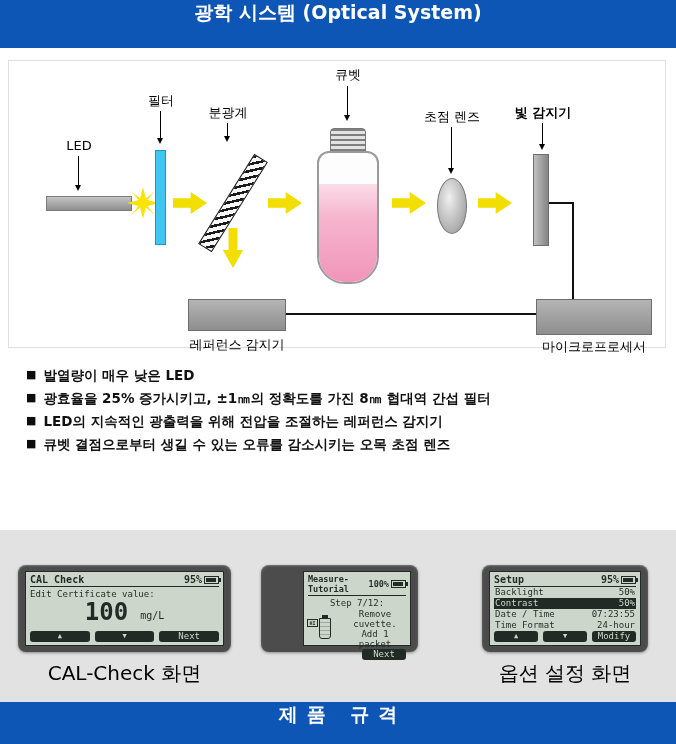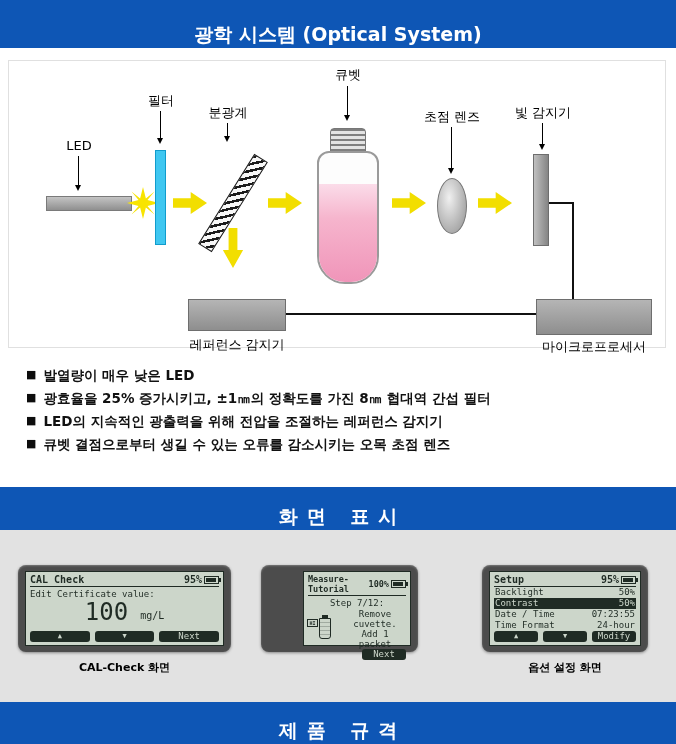--- a/index.html
+++ b/index.html
@@ -2,21 +2,21 @@
 <html><head>
 <meta charset="utf-8">
 <style>
   * { margin:0; padding:0; box-sizing:border-box; }
   html,body { background:#ffffff; }
   body { width:676px; height:744px; font-family:"DejaVu Sans","Liberation Sans",sans-serif; }
   .page { position:relative; width:676px; height:744px; overflow:hidden; background:#ffffff; }
 
   
   .banner { position:absolute; left:0; width:676px; background:#0e56b5; color:#ffffff;
-            display:flex; align-items:flex-end; justify-content:center;
+            display:flex; align-items:flex-start; justify-content:center;
             font-weight:bold; font-size:19px; }
   .banner-spaced span { letter-spacing:9px; padding-left:9px; }
 
   
   .diagram { position:absolute; left:0; top:48px; width:648px; height:315px; background:#ffffff; }
   .diagram-frame { position:absolute; left:8px; top:12px; width:658px; height:288px; border:1px solid #e0e0e0; }
   .dlabel { position:absolute; font-size:13px; color:#000; text-align:center; white-space:nowrap; }
   .pointer { position:absolute; width:1px; background:#000; }
   .pointer::after { content:""; position:absolute; left:-3px; bottom:-6px; width:0; height:0;
                     border:3.5px solid transparent; border-top:6px solid #000; }
@@ -63,41 +63,41 @@
   .lcd-head { display:flex; justify-content:space-between; align-items:center;
               border-bottom:1px solid #1f2b24; padding-bottom:1px; font-weight:bold; font-size:10px; }
   .small-head .lcd-head { font-size:8.5px; }
   .lcd-batt { display:flex; align-items:center; font-weight:bold; }
   .batt { display:inline-block; position:relative; width:15px; height:8px; border:1px solid #1f2b24;
           margin-left:2px; background:#ccd6ca; }
   .batt::after { content:""; position:absolute; right:-3px; top:1px; width:2px; height:4px; background:#1f2b24; }
   .batt-fill { position:absolute; left:1px; top:1px; bottom:1px; width:10px; background:#1f2b24; display:block; }
   .lcd-sub { font-size:9px; margin-top:2px; }
   .lcd-value-row { display:flex; align-items:flex-end; justify-content:center; gap:12px; margin-top:1px; }
-  .lcd-value { font-size:24px; font-weight:normal; line-height:24px; }
+  .lcd-value { font-size:24px; font-weight:bold; line-height:24px; }
   .lcd-unit { font-size:10px; font-weight:normal; padding-bottom:3px; }
   .lcd-btns { display:flex; justify-content:space-between; gap:5px; margin-top:auto; }
   .lcd-btns.right { justify-content:flex-end; }
   .lcd-btn { background:#1f2b24; color:#ccd6ca; border-radius:3px; flex:1; text-align:center;
              font-size:7px; line-height:11px; height:11px; }
   .lcd-btn-text { font-size:9px; }
   .lcd-btns.right .lcd-btn { flex:0 0 44px; }
   .lcd-step { text-align:center; font-size:9px; margin-top:2px; }
   .lcd-tut { display:flex; align-items:center; gap:10px; margin-top:1px; }
   .lcd-tut-lines { flex:1; display:flex; flex-direction:column; text-align:center; font-size:9px; line-height:10px; }
   .cuv-icon { position:relative; width:20px; height:28px; flex:0 0 20px; margin-left:6px; }
   .cuv-cap { position:absolute; left:8px; top:0; width:6px; height:3px; background:#1f2b24; }
   .cuv-body { position:absolute; left:5px; top:3px; width:12px; height:21px; border:1px solid #1f2b24;
               border-radius:0 0 3px 3px;
               background:repeating-linear-gradient(180deg,transparent 0 3px,rgba(31,43,36,.25) 3px 4px); }
   .cuv-hi { position:absolute; left:-7px; top:4px; width:11px; height:8px; border:1px solid #1f2b24;
             font-size:5px; line-height:7px; text-align:center; background:#ccd6ca; font-weight:bold; }
   .lcd-row { display:flex; justify-content:space-between; font-size:9px; line-height:11px; padding:0 1px; }
   .lcd-row.selected { background:#1f2b24; color:#ccd6ca; }
-  .caption { position:absolute; top:130px; text-align:center; font-size:11px; font-weight:bold; color:#000; white-space:nowrap; }
+  .caption { position:absolute; top:130px; text-align:center; font-size:20px; font-weight:normal; color:#000; white-space:nowrap; }
 </style>
 </head>
 <body>
 
 <div class="page">
 
   <header class="banner" style="top:0;height:48px;">
     <span>광학 시스템 (Optical System)</span>
   </header>
 
@@ -109,21 +109,21 @@
 
     <div class="dlabel" style="left:133px;top:44px;width:56px;">필터</div>
     <div class="pointer" style="left:160px;top:63px;height:30px;"></div>
 
     <div class="dlabel" style="left:194px;top:56px;width:68px;">분광계</div>
     <div class="pointer" style="left:227px;top:75px;height:16px;"></div>
 
     <div class="dlabel" style="left:410px;top:60px;width:84px;">초점 렌즈</div>
     <div class="pointer" style="left:451px;top:79px;height:44px;"></div>
 
-    <div class="dlabel" style="left:501px;top:56px;width:84px;">빛 감지기</div>
+    <div class="dlabel" style="left:501px;top:56px;width:84px;font-weight:bold;">빛 감지기</div>
     <div class="pointer" style="left:542px;top:75px;height:24px;"></div>
 
     <div class="dlabel" style="left:57px;top:90px;width:44px;">LED</div>
     <div class="pointer" style="left:78px;top:108px;height:32px;"></div>
 
     <div class="led-bar" style="left:46px;top:148px;"></div>
     <div class="burst" style="left:127px;top:139px;"></div>
     <div class="filter-bar" style="left:155px;top:102px;"></div>
     <div class="arrow-r" style="left:173px;top:143px;"></div>
     <div class="splitter" style="left:225px;top:102px;"></div>
@@ -162,23 +162,20 @@
     <div class="feature">
       <span class="fmark">■</span>
       <span>LED의 지속적인 광출력을 위해 전압을 조절하는 레퍼런스 감지기</span>
     </div>
     <div class="feature">
       <span class="fmark">■</span>
       <span>큐벳 결점으로부터 생길 수 있는 오류를 감소시키는 오목 초점 렌즈</span>
     </div>
   </section>
 
-  <header class="banner banner-spaced" style="top:487px;height:43px;">
-    <span>화면 표시</span>
-  </header>
 
   <section class="screens-band">
 
     <div class="device" style="left:18px;width:213px;">
       <div class="lcd">
         <div class="lcd-head">
           <span>CAL Check</span>
           <span class="lcd-batt">
             <span>95%</span>
             <span class="batt">

